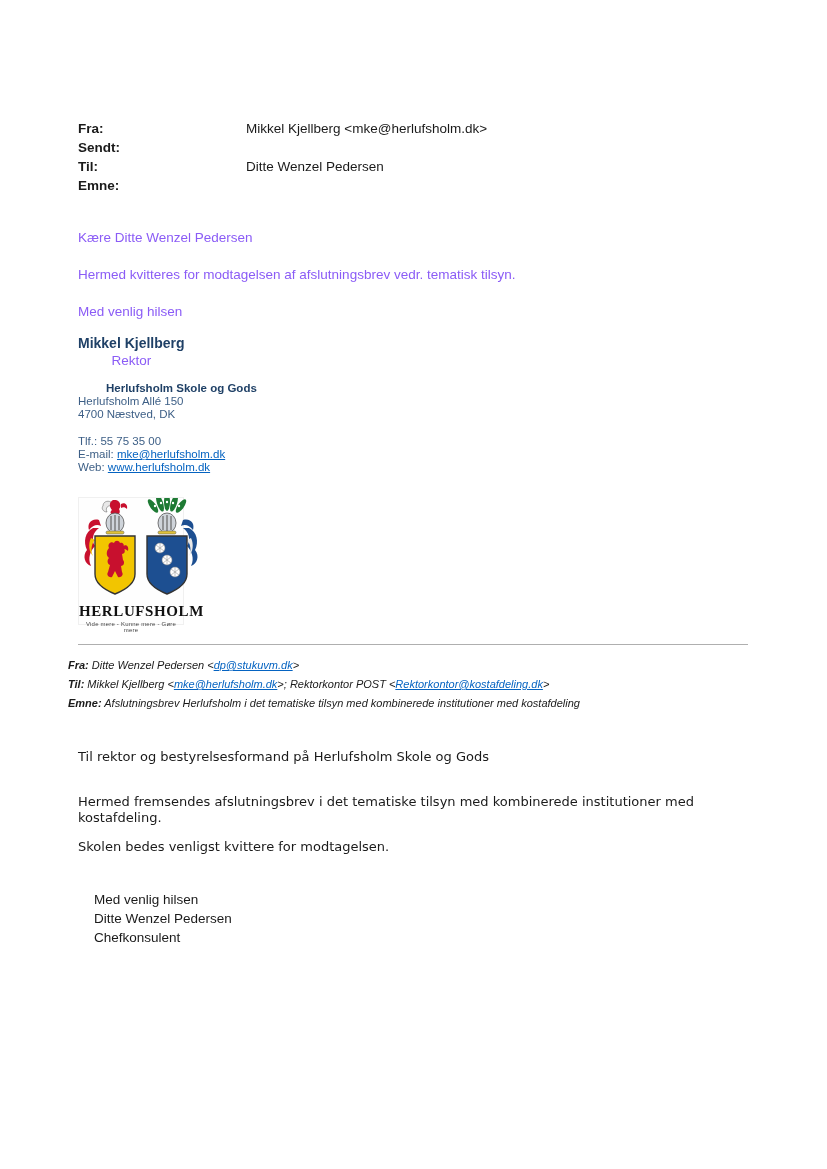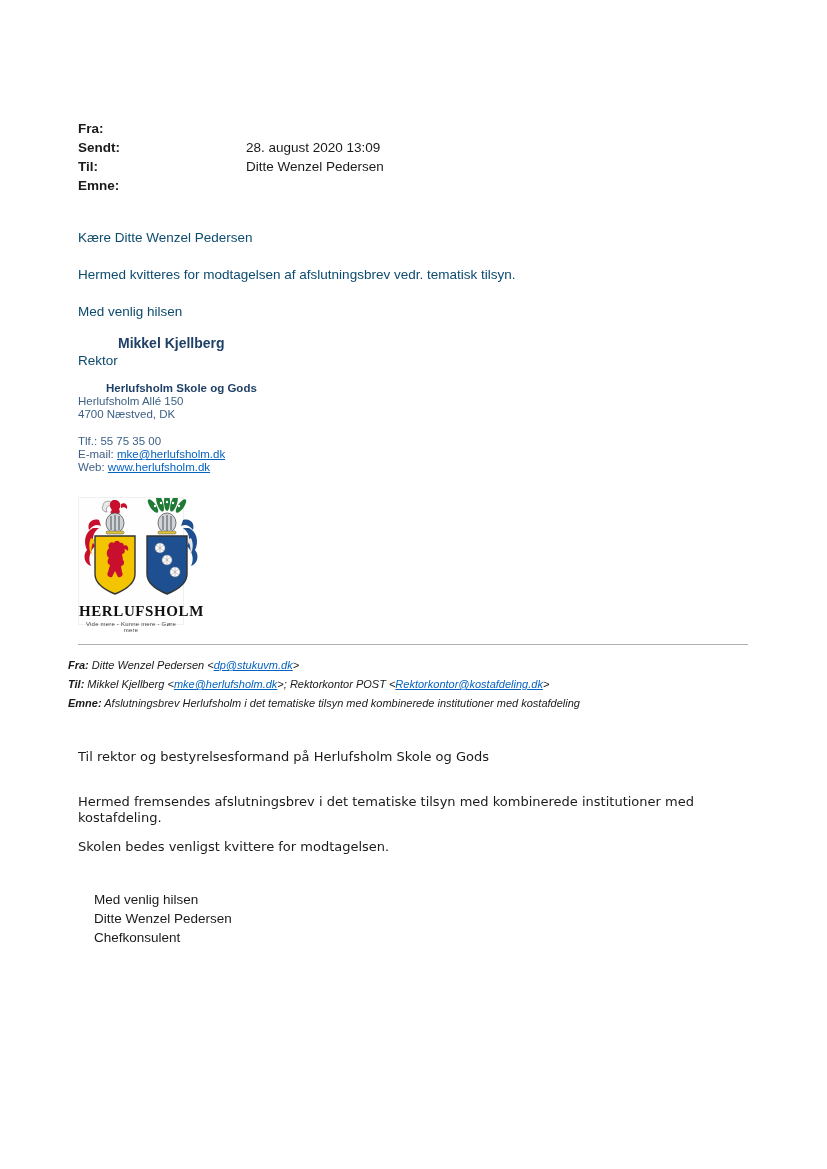--- a/index.html
+++ b/index.html
@@ -15,22 +15,22 @@
   .abs { position: absolute; }
   .pre { white-space: pre-wrap; }
 
   
   .reply-header { left: 78px; top: 119px; width: 672px; font-size: 13.5px; line-height: 19px; }
   .hdr-row { display: flex; }
   .hdr-label { width: 168px; flex: 0 0 168px; font-weight: bold; }
   .hdr-value { flex: 1; }
 
   
-  .blue { color: #0c4a6e; }
-  .blue-dark { color: #1f4066; margin-left: 40px; }
+  .blue { color: #8b5cf6; text-align: center; }
+  .blue-dark { color: #1f4066; }
   .reply-greeting { left: 78px; top: 230px; font-size: 13.5px; }
   .reply-body { left: 78px; top: 267px; font-size: 13.5px; }
   .reply-closing { left: 78px; top: 304px; font-size: 13.5px; }
   .reply-sender { left: 78px; top: 335px; font-size: 13.5px; line-height: 17px; }
   .sender-name { font-weight: bold; font-size: 14px; }
 
   
   .sig-org-block { left: 78px; top: 382px; font-size: 11.5px; line-height: 12.8px; color: #3d5f86; }
   .sig-org { font-weight: bold; color: #1f4066; padding-left: 28px; }
   .sig-contact { left: 78px; top: 435px; font-size: 11.5px; line-height: 13px; color: #3d5f86; }
@@ -51,24 +51,24 @@
   .orig-body1 { left: 78px; top: 794px; width: 640px; font-size: 13px; line-height: 15.5px; font-family: "DejaVu Sans", sans-serif; }
   .orig-body2 { left: 78px; top: 839px; font-size: 13px; font-family: "DejaVu Sans", sans-serif; }
   .orig-closing { left: 94px; top: 890px; font-size: 13.5px; line-height: 19px; }
 </style>
 </head>
 <body>
 
 <div class="abs reply-header">
   <div class="hdr-row">
     <span class="hdr-label">Fra:</span>
+    <span class="hdr-value">Mikkel Kjellberg &lt;mke@herlufsholm.dk&gt;</span>
   </div>
   <div class="hdr-row">
     <span class="hdr-label">Sendt:</span>
-    <span class="hdr-value">28. august 2020 13:09</span>
   </div>
   <div class="hdr-row">
     <span class="hdr-label">Til:</span>
     <span class="hdr-value">Ditte Wenzel Pedersen</span>
   </div>
   <div class="hdr-row">
     <span class="hdr-label">Emne:</span>
   </div>
 </div>
 

